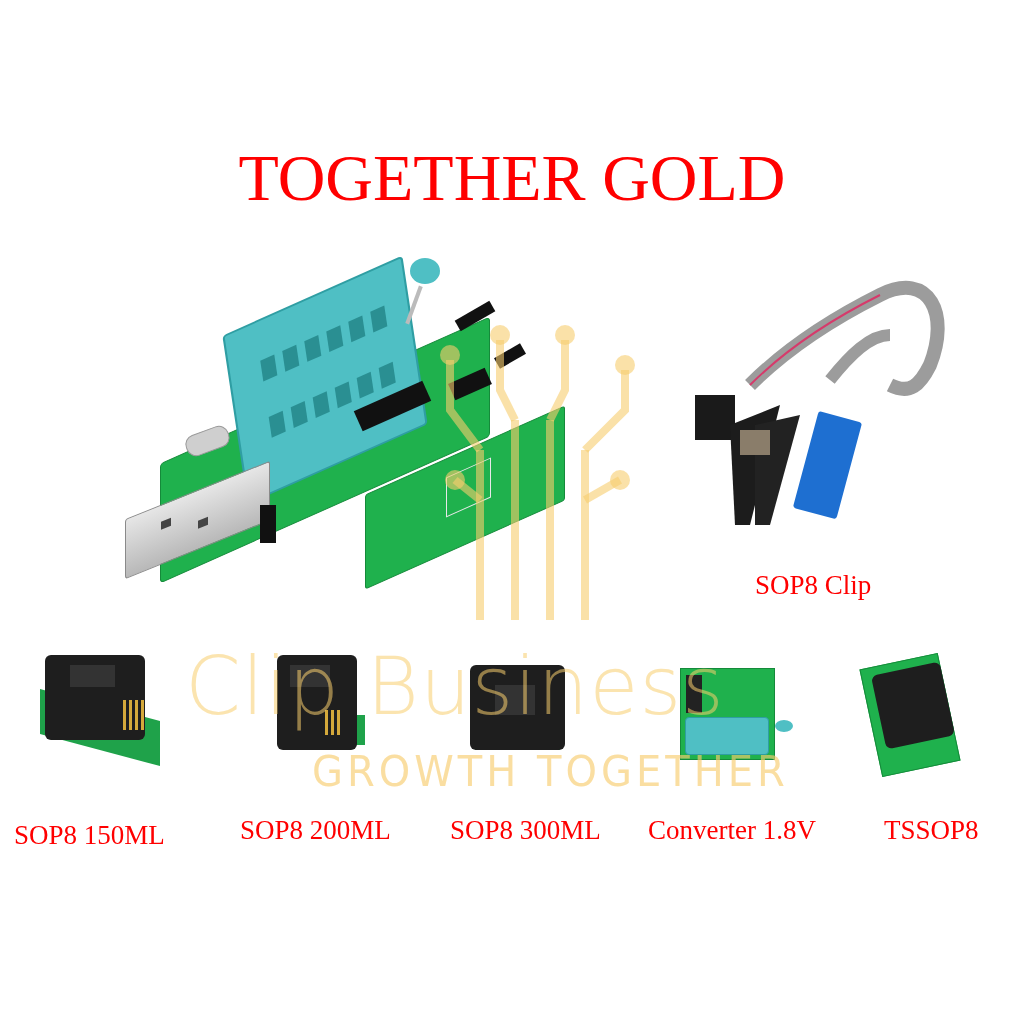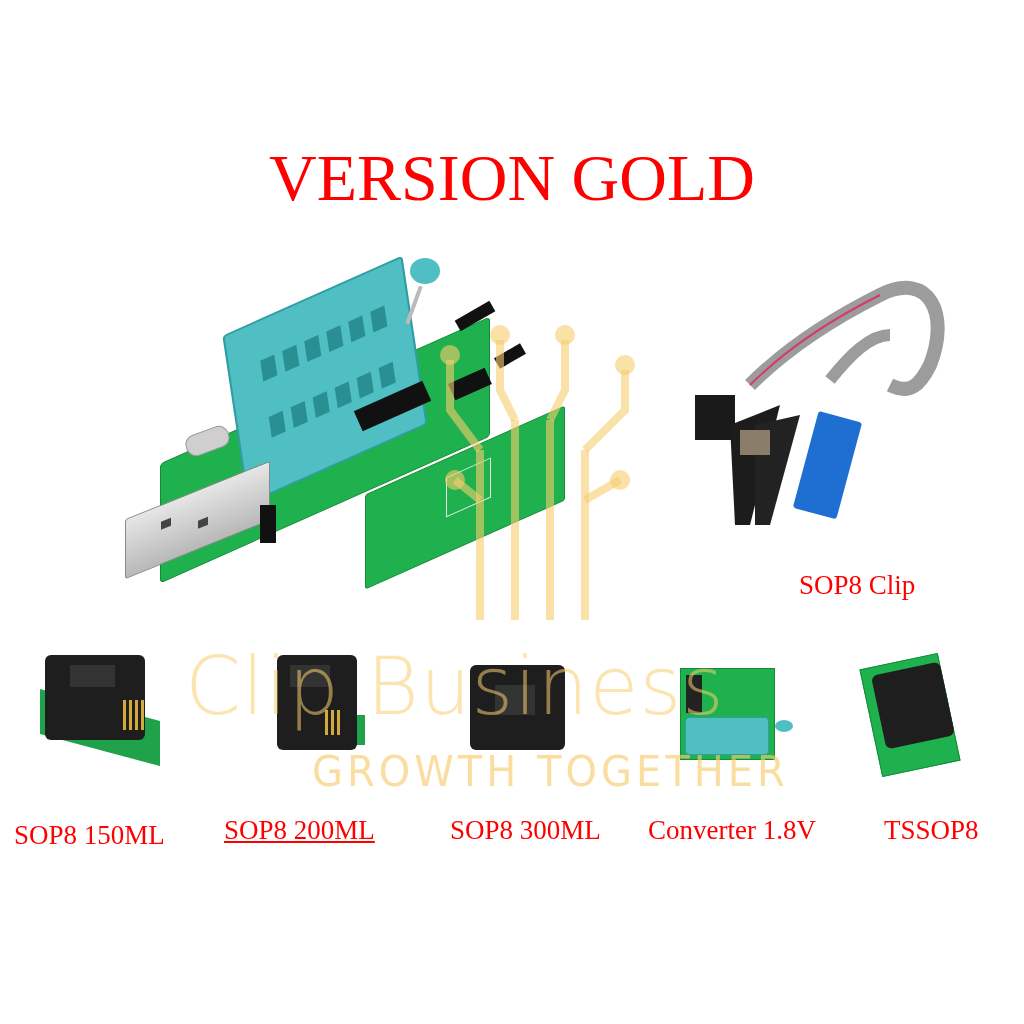--- a/index.html
+++ b/index.html
@@ -41,21 +41,21 @@
   .header { position: absolute; background: #111; }
 
   
   .socket-black { position: absolute; background: #1e1e1e; border-radius: 6px; }
   .socket-base { position: absolute; background: #1fa24a; }
   .gold { position: absolute; width: 3px; background: #d4a93b; }
 </style>
 </head>
 <body>
 
-<div class="title">VERSION GOLD</div>
+<div class="title">TOGETHER GOLD</div>
 
 <div class="product" style="left:110px;top:250px;width:450px;height:330px;">
 
   <div class="pcb" style="left:50px;top:140px;width:330px;height:120px;transform:skewY(-24deg);border-radius:4px;"></div>
 
   <div style="position:absolute;left:75px;top:180px;width:45px;height:22px;background:#cfcfcf;border:1px solid #999;border-radius:10px;transform:rotate(-20deg);"></div>
 
   <div class="zif" style="left:125px;top:40px;width:180px;height:180px;transform:skewY(-24deg) skewX(8deg);">
     <div class="slot" style="left:30px;top:40px;"></div>
       <div class="slot" style="left:52px;top:40px;"></div>
@@ -120,42 +120,42 @@
     <path d="M60 110 C 100 70, 150 40, 190 20 C 240 -5, 260 40, 240 90 C 230 110, 220 120, 200 110" stroke="#9c9c9c" stroke-width="14" fill="none"></path>
     <path d="M60 110 C 100 70, 150 40, 190 20" stroke="#d63a6b" stroke-width="2" fill="none"></path>
     <path d="M140 105 C 160 80, 180 60, 200 60" stroke="#9c9c9c" stroke-width="12" fill="none"></path>
     <rect x="5" y="120" width="40" height="45" fill="#1a1a1a"></rect>
     <path d="M40 150 L90 130 L60 250 L45 250 Z" fill="#1c1c1c"></path>
     <path d="M65 150 L110 140 L80 250 L65 250 Z" fill="#222"></path>
     <rect x="50" y="155" width="30" height="25" fill="#8a7d6a"></rect>
     <rect x="115" y="140" width="45" height="100" rx="3" fill="#1e6fd1" transform="rotate(15 137 190)"></rect>
   </svg>
 </div>
-<div class="label" style="left:755px;top:570px;margin-left:44px;">SOP8 Clip</div>
+<div class="label" style="left:755px;top:570px;">SOP8 Clip</div>
 
 <div class="product" style="left:35px;top:650px;width:120px;height:110px;">
   <div class="socket-base" style="left:5px;top:55px;width:120px;height:45px;transform:skewY(15deg);"></div>
   <div class="socket-black" style="left:10px;top:5px;width:100px;height:85px;"></div>
   <div style="position:absolute;left:35px;top:15px;width:45px;height:22px;background:#333;"></div>
   <div class="gold" style="left:88px;top:50px;height:30px;"></div>
     <div class="gold" style="left:94px;top:50px;height:30px;"></div>
   <div class="gold" style="left:100px;top:50px;height:30px;"></div>
     <div class="gold" style="left:106px;top:50px;height:30px;"></div>
 </div>
 <div class="label" style="left:14px;top:820px;">SOP8 150ML</div>
 
 <div class="product" style="left:265px;top:650px;width:100px;height:110px;">
   <div class="socket-base" style="left:20px;top:65px;width:80px;height:30px;"></div>
   <div class="socket-black" style="left:12px;top:5px;width:80px;height:95px;"></div>
   <div style="position:absolute;left:25px;top:15px;width:40px;height:22px;background:#333;"></div>
   <div class="gold" style="left:60px;top:60px;height:25px;"></div>
     <div class="gold" style="left:66px;top:60px;height:25px;"></div>
   <div class="gold" style="left:72px;top:60px;height:25px;"></div>
 </div>
-<div class="label" style="left:224px;top:815px;text-decoration:underline;">SOP8 200ML</div>
+<div class="label" style="left:240px;top:815px;">SOP8 200ML</div>
 
 <div class="product" style="left:470px;top:660px;width:100px;height:100px;">
   <div class="socket-base" style="left:5px;top:60px;width:85px;height:30px;"></div>
   <div class="socket-black" style="left:0px;top:5px;width:95px;height:85px;"></div>
   <div style="position:absolute;left:25px;top:25px;width:40px;height:30px;background:#333;"></div>
 </div>
 <div class="label" style="left:450px;top:815px;">SOP8 300ML</div>
 
 <div class="product" style="left:680px;top:668px;width:95px;height:92px;">
   <div class="pcb" style="left:0;top:0;width:95px;height:92px;">

